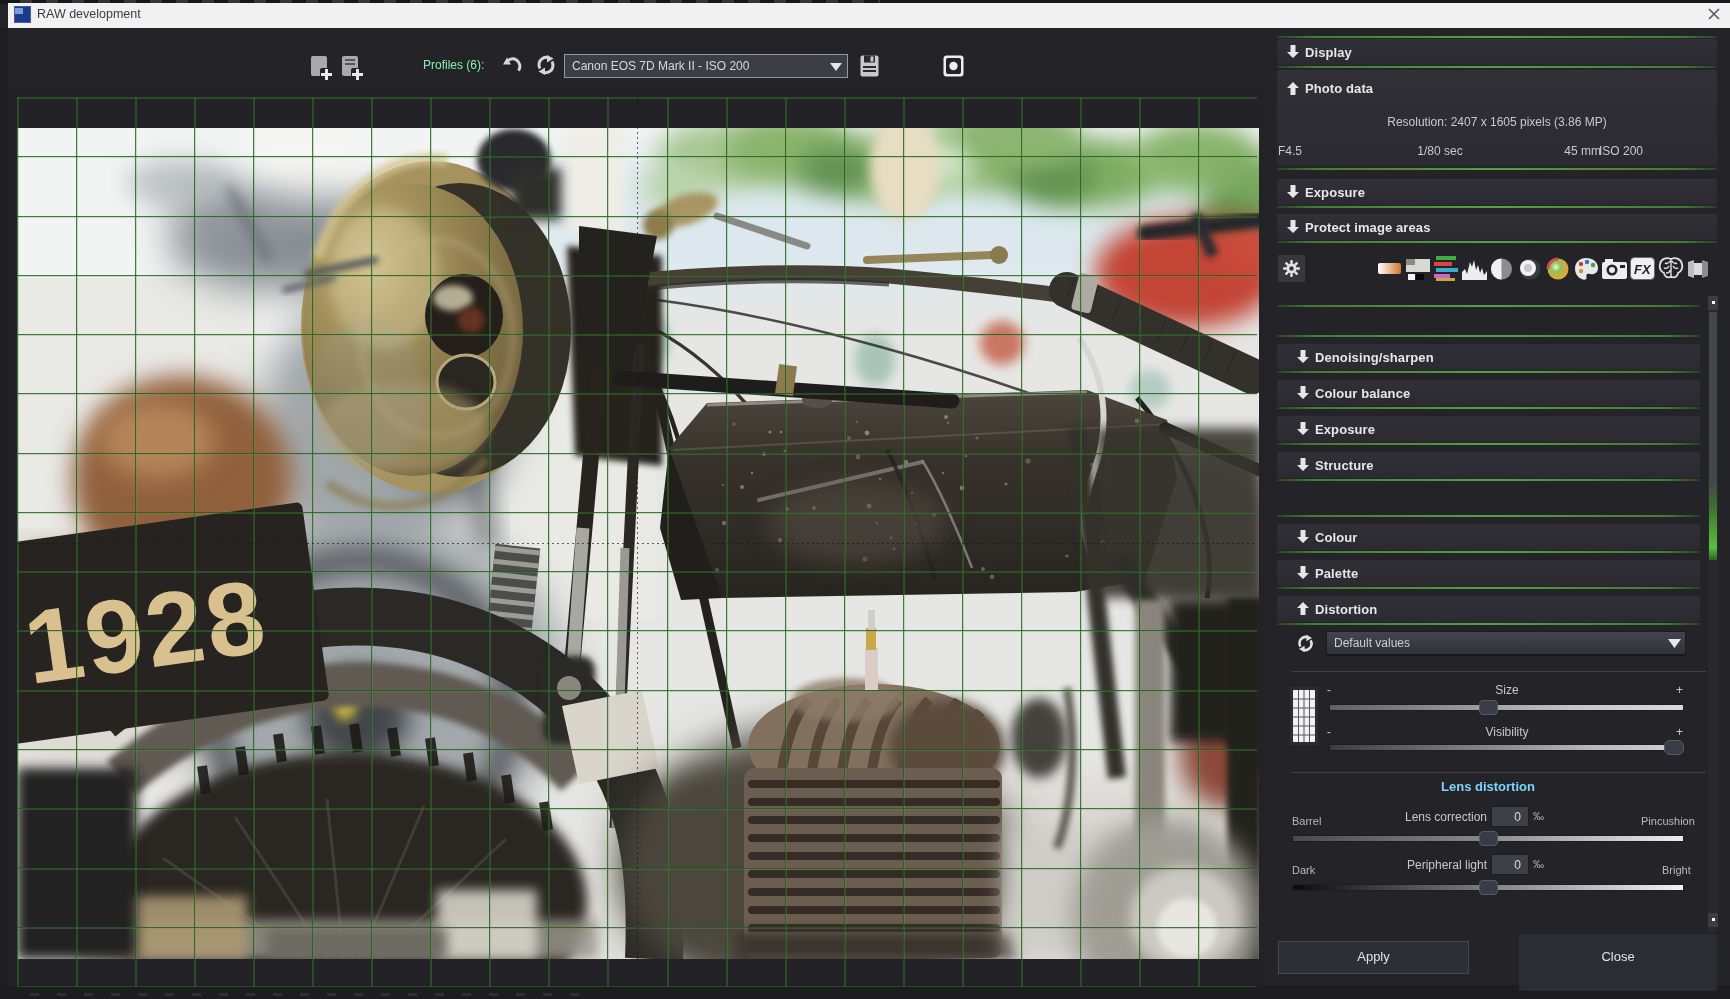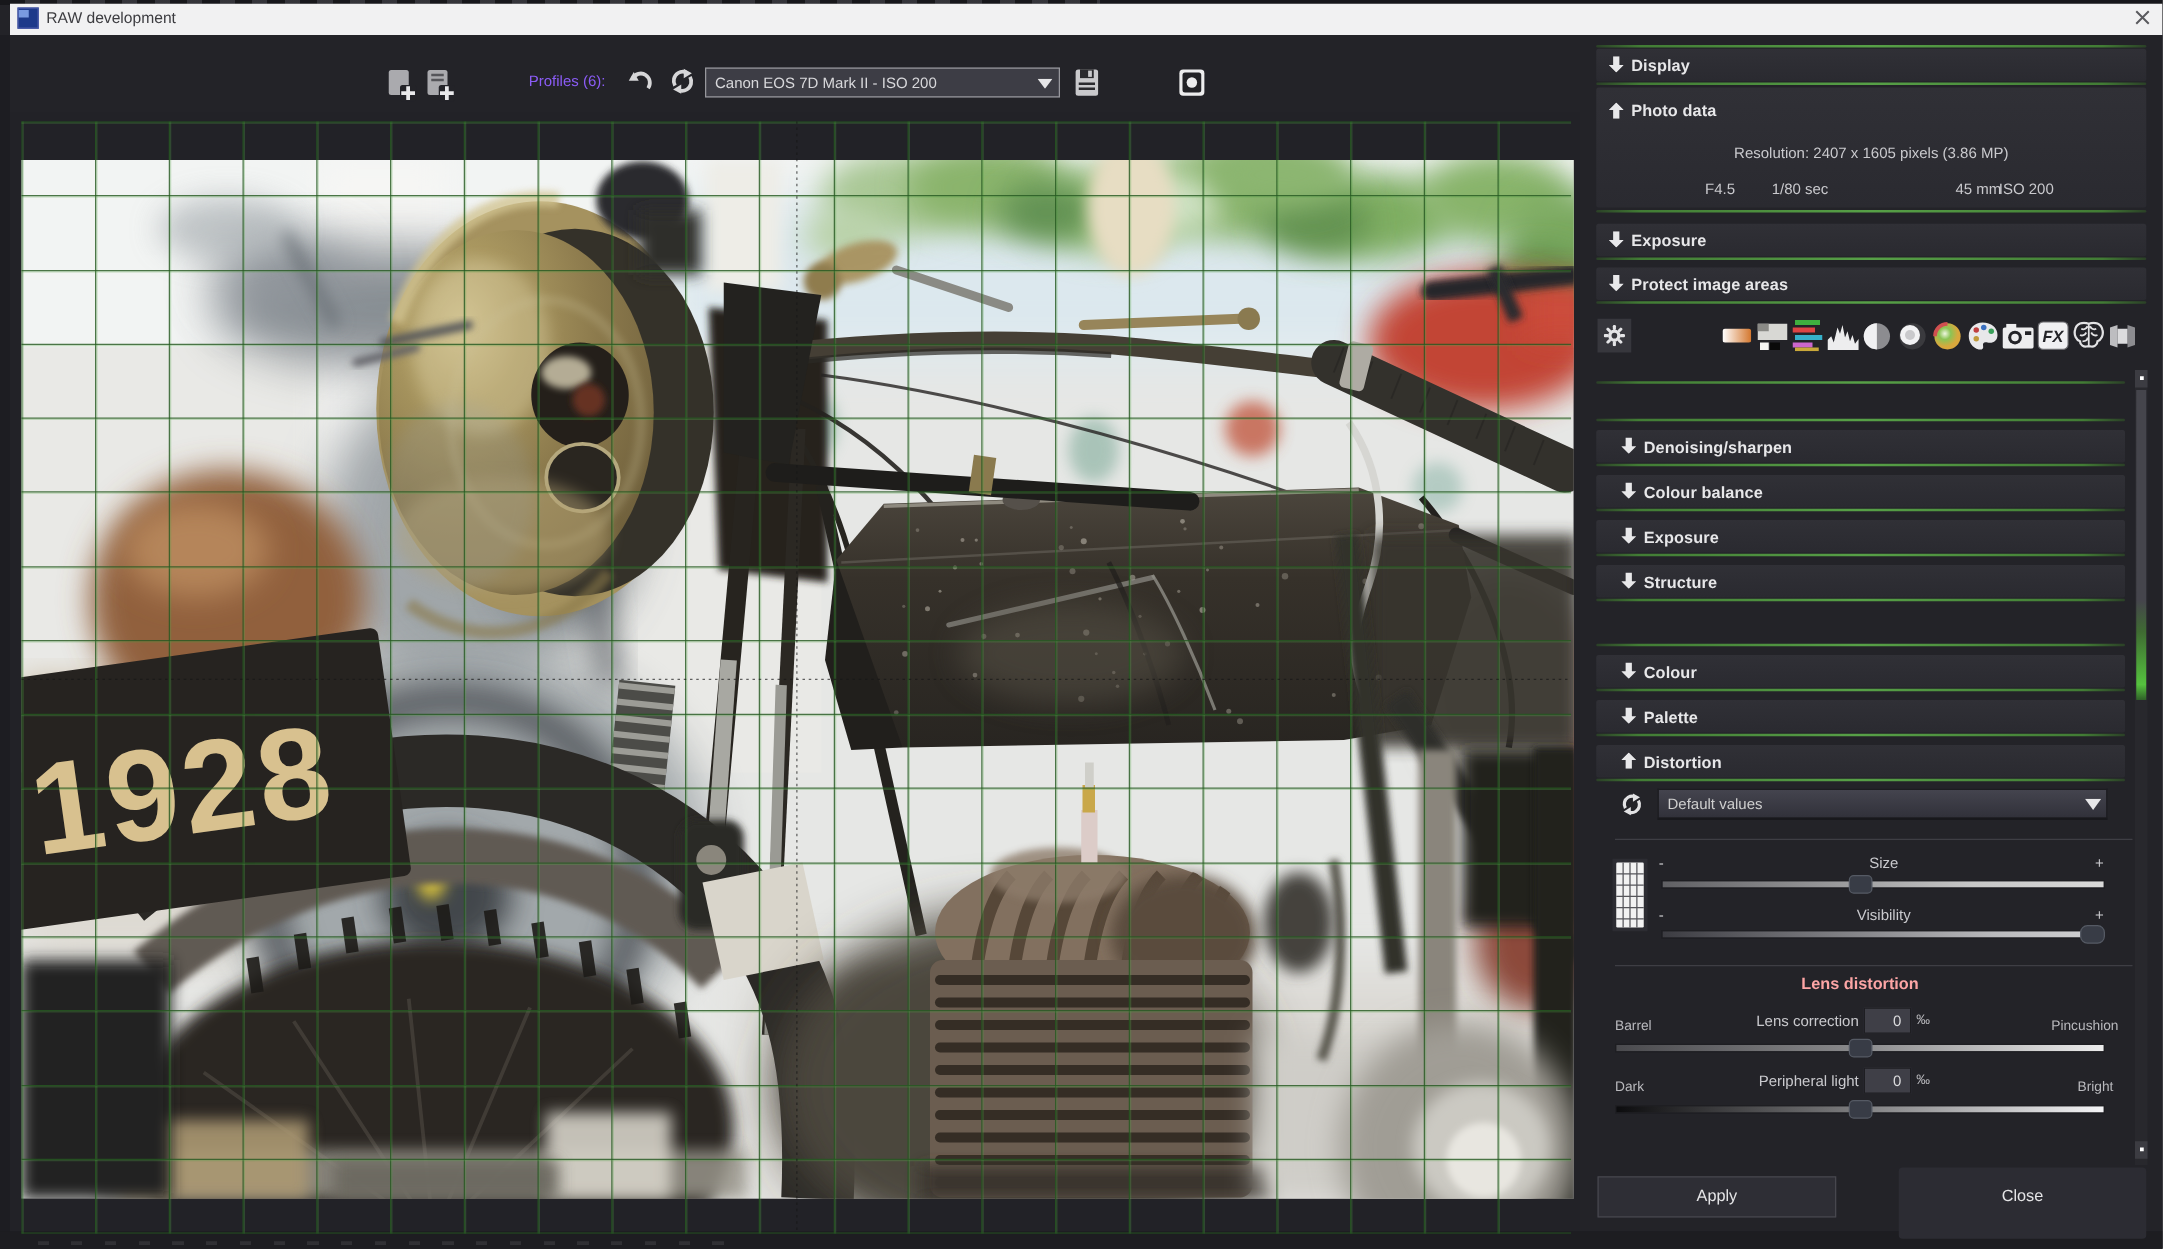--- a/index.html
+++ b/index.html
@@ -28,21 +28,21 @@
     <div class="abs" style="left:311px;top:56px;width:16px;height:20px;background:#aaaaae;border-radius:2px"></div>
     <div class="abs" style="left:320px;top:68px;width:13px;height:13px;background:#232328;border-radius:2px"></div>
     <div class="abs" style="left:321px;top:73px;width:11px;height:3px;background:#e9e9eb"></div>
     <div class="abs" style="left:325px;top:69px;width:3px;height:11px;background:#e9e9eb"></div>
     <div class="abs" style="left:342px;top:56px;width:16px;height:20px;background:#aaaaae;border-radius:2px"></div>
     <div class="abs" style="left:351px;top:68px;width:13px;height:13px;background:#232328;border-radius:2px"></div>
     <div class="abs" style="left:352px;top:73px;width:11px;height:3px;background:#e9e9eb"></div>
     <div class="abs" style="left:356px;top:69px;width:3px;height:11px;background:#e9e9eb"></div>
     <div class="abs" style="left:345px;top:59px;width:10px;height:2px;background:#55555a"></div>
     <div class="abs" style="left:345px;top:63px;width:10px;height:2px;background:#55555a"></div>
-    <div class="abs" style="left:423px;top:58px;font-size:12px;color:#8b5cf6">Profiles (6):</div>
+    <div class="abs" style="left:423px;top:58px;font-size:12px;color:#86efac">Profiles (6):</div>
     <svg class="abs" style="left:501px;top:54px" width="22" height="22" viewBox="0 0 22 22">
 <path d="M5,9 C7,5 12,3.6 15.5,6 C19,8.4 20,13 17.5,16.6" fill="none" stroke="#d6d6d8" stroke-width="3"></path>
 <polygon points="2,10.5 10,10.5 6,3.5" fill="#d6d6d8"></polygon>
     </svg>
     <svg class="abs" style="left:535px;top:54px" width="22" height="22" viewBox="0 0 22 22">
 <path d="M5,14.5 C3,11 4,6.6 7.5,4.4 C9.5,3.2 11.8,3 13.8,3.8" fill="none" stroke="#d6d6d8" stroke-width="3"></path>
 <polygon points="12,1 12,8.5 18.5,4.5" fill="#d6d6d8"></polygon>
 <path d="M17,7.5 C19,11 18,15.4 14.5,17.6 C12.5,18.8 10.2,19 8.2,18.2" fill="none" stroke="#d6d6d8" stroke-width="3"></path>
 <polygon points="10,21 10,13.5 3.5,17.5" fill="#d6d6d8"></polygon>
     </svg>
@@ -412,21 +412,21 @@
       </svg>
       <div class="htxt" style="left:28px">Display</div>
     </div>
     <div class="gline" style="left:1277px;top:66px;width:440px"></div>
     <div class="hdr" style="left:1277px;top:70px;width:440px;height:96px">
       <svg width="12" height="13" style="position:absolute;left:10px;top:12px" viewBox="0 0 12 13">
         <path d="M6,0 L12,6 L8.5,6 L8.5,13 L3.5,13 L3.5,6 L0,6 Z" fill="#e8e8ea"></path>
       </svg>
       <div class="htxt" style="top:11px">Photo data</div>
       <div class="ptxt" style="left:0;top:45px;width:440px;text-align:center">Resolution: 2407 x 1605 pixels (3.86 MP)</div>
-      <div class="ptxt" style="left:1px;top:74px;width:110px;text-align:right">F4.5</div>
+      <div class="ptxt" style="left:1px;top:74px;width:110px;text-align:left">F4.5</div>
       <div class="ptxt" style="left:108px;top:74px;width:110px;text-align:center">1/80 sec</div>
       <div class="ptxt" style="left:214px;top:74px;width:110px;text-align:right">45 mm</div>
       <div class="ptxt" style="left:322px;top:74px;width:110px;text-align:left">ISO 200</div>
     </div>
     <div class="gline" style="left:1277px;top:168px;width:440px"></div>
     <div class="hdr" style="left:1277px;top:179px;width:440px;height:26px">
       <svg width="12" height="13" style="position:absolute;left:10px;top:6px" viewBox="0 0 12 13">
         <path d="M3.5,0 L8.5,0 L8.5,7 L12,7 L6,13 L0,7 L3.5,7 Z" fill="#e8e8ea"></path>
       </svg>
       <div class="htxt" style="left:28px">Exposure</div>
@@ -612,21 +612,21 @@
     <div class="ptxt" style="left:1447px;top:683px;width:120px;text-align:center">Size</div>
     <div class="ptxt" style="left:1676px;top:683px">+</div>
     <div class="abs" style="left:1329px;top:704px;width:355px;height:7px;background:linear-gradient(90deg,#606064,#c6c6c6 70%,#d9d9d9);border:1px solid #1e1e22"></div>
     <div class="abs" style="left:1479px;top:700px;width:19px;height:15px;background:#383c46;border:1px solid #555a64;border-radius:4px"></div>
     <div class="ptxt" style="left:1327px;top:725px">-</div>
     <div class="ptxt" style="left:1447px;top:725px;width:120px;text-align:center">Visibility</div>
     <div class="ptxt" style="left:1676px;top:725px">+</div>
     <div class="abs" style="left:1329px;top:744px;width:355px;height:7px;background:linear-gradient(90deg,#3c3c42,#b9b9bc 75%,#d2d2d4);border:1px solid #1e1e22"></div>
     <div class="abs" style="left:1664px;top:740px;width:20px;height:15px;background:#383c46;border:1px solid #555a64;border-radius:6px"></div>
     <div class="abs" style="left:1292px;top:772px;width:414px;height:1px;background:#3e3e44"></div>
-    <div class="abs" style="left:1388px;top:779px;width:200px;text-align:center;font-size:13px;font-weight:bold;color:#fca5a5">Lens distortion</div>
+    <div class="abs" style="left:1388px;top:779px;width:200px;text-align:center;font-size:13px;font-weight:bold;color:#7dd3fc">Lens distortion</div>
     <div class="ptxt" style="left:1340px;top:810px;width:147px;text-align:right">Lens correction</div>
     <div class="abs" style="left:1491px;top:806px;width:38px;height:21px;background:#3f3f47;border:1px solid #1e1e22"></div>
     <div class="ptxt" style="left:1491px;top:810px;width:30px;text-align:right;color:#dcdcde">0</div>
     <div class="small" style="left:1533px;top:810px">‰</div>
     <div class="small" style="left:1292px;top:815px">Barrel</div>
     <div class="small" style="left:1641px;top:815px">Pincushion</div>
     <div class="abs" style="left:1292px;top:835px;width:392px;height:7px;background:linear-gradient(90deg,#4a4a4e,#8a8a8c 50%,#ececec);border:1px solid #1e1e22"></div>
     <div class="abs" style="left:1479px;top:831px;width:19px;height:15px;background:#383c46;border:1px solid #555a64;border-radius:4px"></div>
     <div class="ptxt" style="left:1340px;top:858px;width:147px;text-align:right">Peripheral light</div>
     <div class="abs" style="left:1491px;top:854px;width:38px;height:21px;background:#3f3f47;border:1px solid #1e1e22"></div>

